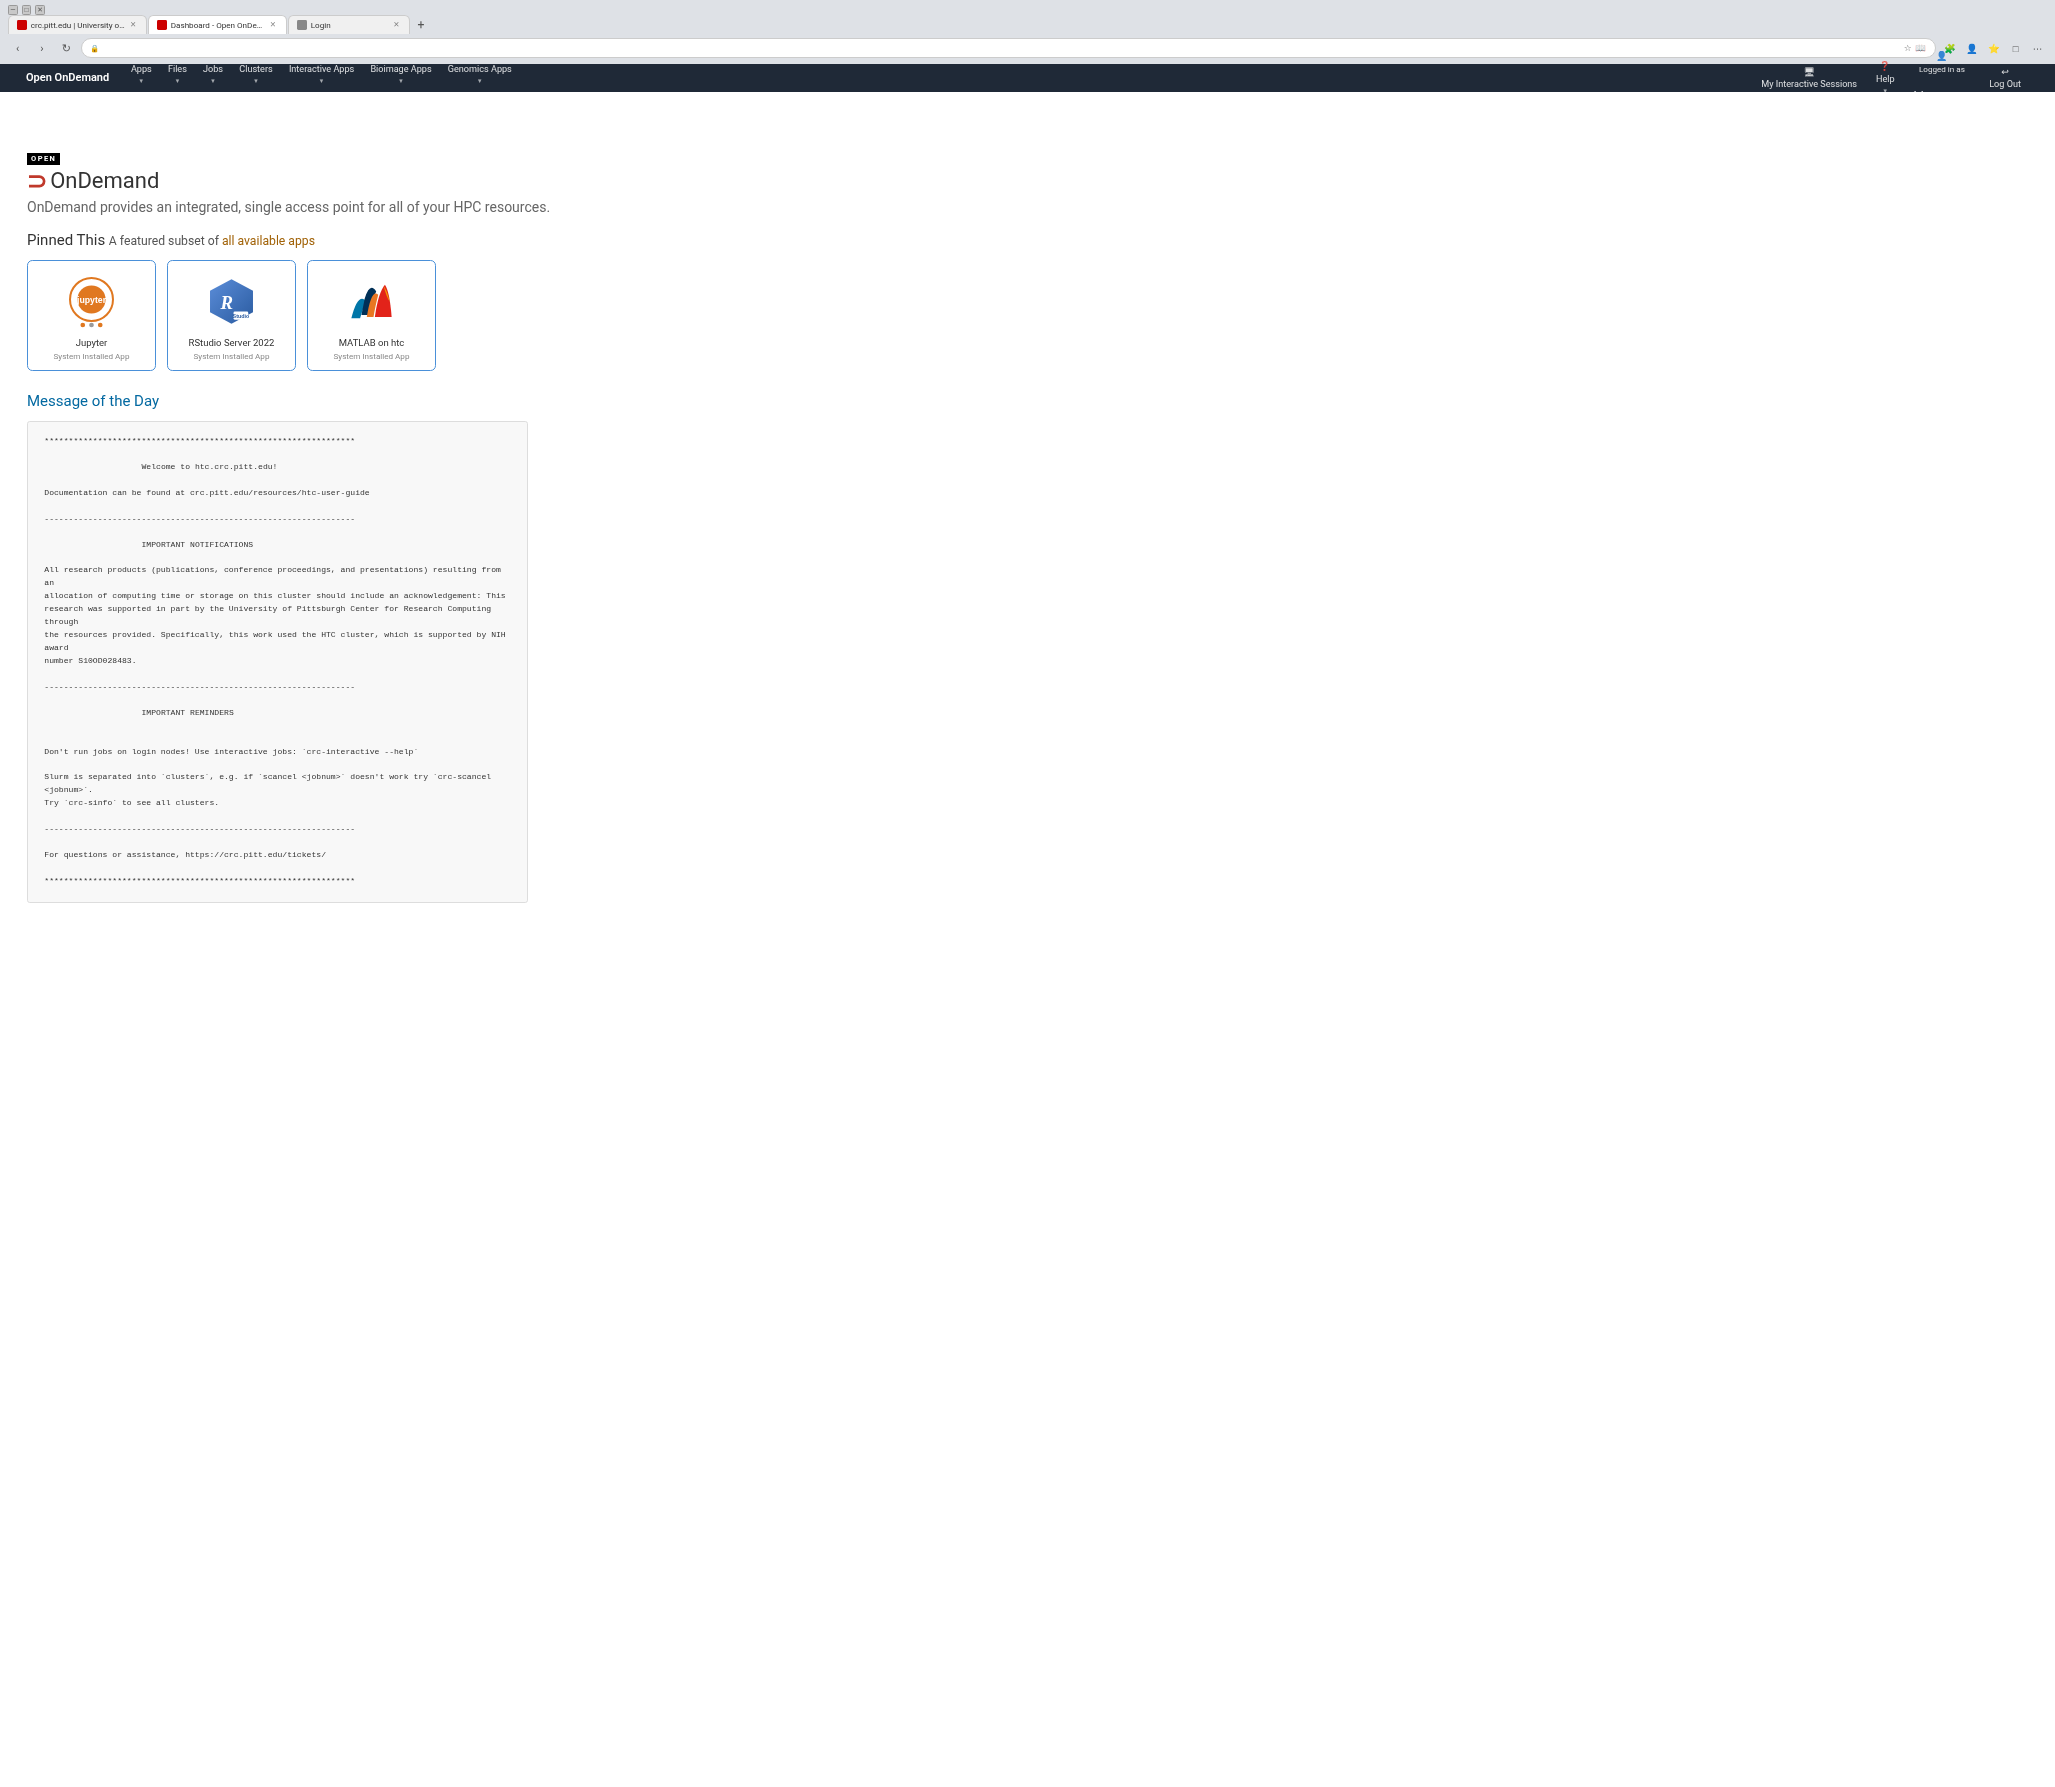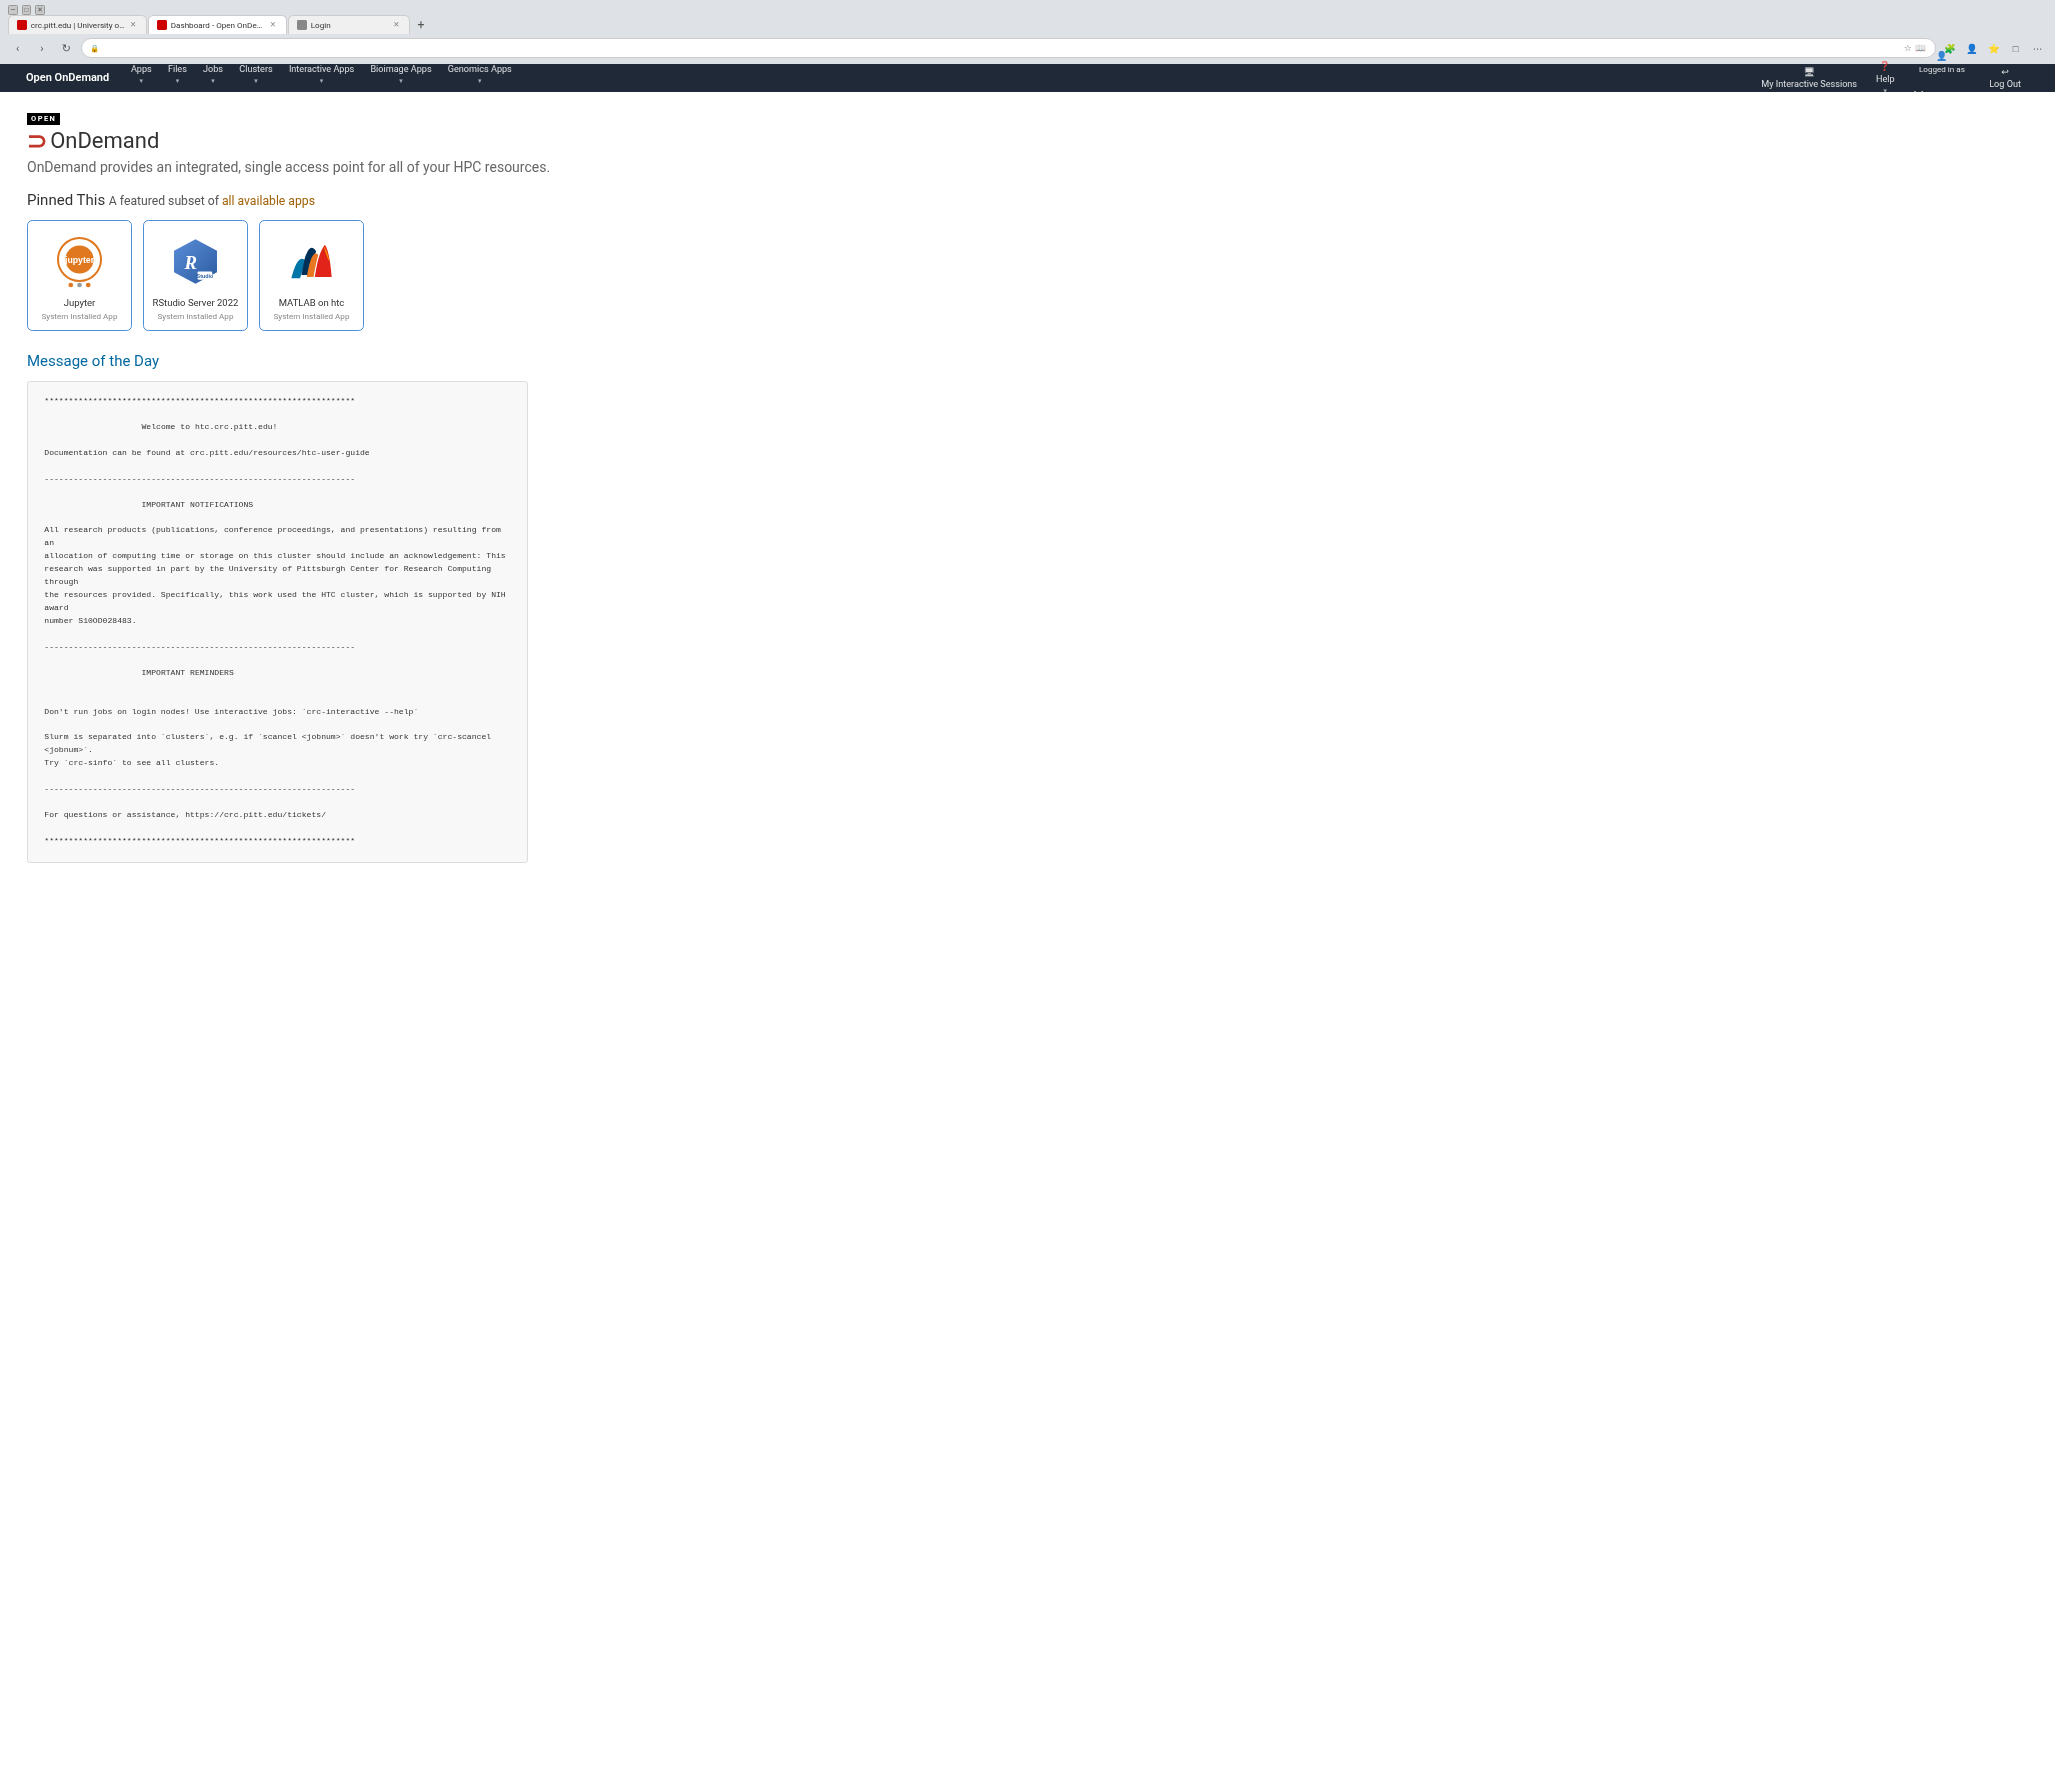--- a/index.html
+++ b/index.html
@@ -29,36 +29,36 @@
     
     .navbar { background: #1f2937; color: #fff; display: flex; align-items: center; padding: 0 26px; height: 28px; gap: 0; justify-content: flex-end; }
     .navbar-brand { font-size: 11px; font-weight: 600; color: #fff; margin-right: 13.6px; white-space: nowrap; text-decoration: none; }
     .navbar-nav { display: flex; align-items: stretch; height: 100%; gap: 0; }
     .nav-item { position: relative; display: flex; align-items: center; }
     .nav-link { color: rgba(255,255,255,0.85); padding: 0 8.1px; height: 100%; display: flex; align-items: center; gap: 2.7px; font-size: 9.1px; cursor: pointer; white-space: nowrap; text-decoration: none; flex-direction: column; }
     .nav-link .caret { font-size: 6.8px; opacity: 0.7; }
     .navbar-right { margin-left: auto; display: flex; align-items: center; gap: 2.7px; }
 
     
-    .main-content { padding: 20.3px 27px; max-width: 610px; }
+    .main-content { padding: 20.3px 27px; max-width: 610px; margin-top: 40px; }
 
     
     .ood-logo-container { margin-bottom: 11px; }
     .ood-logo-open { background: #000; color: #fff; font-size: 7.5px; font-weight: 700; letter-spacing: 1.4px; padding: 1.4px 4.1px; display: inline-block; margin-bottom: 1.4px; }
     .ood-logo-name { display: flex; align-items: center; font-size: 22px; font-weight: 400; color: #333; }
     .ood-logo-icon { color: #c0392b; font-size: 24.4px; margin-right: 2.7px; font-weight: 700; }
     .ood-tagline { color: #666; font-size: 14px; margin-top: 4.1px; }
 
     
     .section-title { font-size: 15px; font-weight: 400; color: #333; margin: 16.3px 0 11px; }
     .section-title .featured-text { font-weight: 400; color: #555; font-size: 12.2px; }
     .available-link { color: #a16207; text-decoration: none; }
 
     .pinned-apps { display: flex; gap: 11px; flex-wrap: wrap; margin-bottom: 20.3px; }
-    .app-card { width: 105px; border: 1.4px solid #4a90d9; border-radius: 5.4px; padding: 13.6px 8.1px 9.5px; display: flex; flex-direction: column; align-items: center; cursor: pointer; transition: box-shadow 0.2s; }
+    .app-card { width: 129px; border: 1.4px solid #4a90d9; border-radius: 5.4px; padding: 13.6px 8.1px 9.5px; display: flex; flex-direction: column; align-items: center; cursor: pointer; transition: box-shadow 0.2s; }
     .app-icon-container { width: 54px; height: 54px; display: flex; align-items: center; justify-content: center; margin-bottom: 8.1px; }
     .app-name { font-size: 9.5px; color: #333; text-align: center; margin-bottom: 2.7px; }
     .app-subtitle { font-size: 8.1px; color: #888; text-align: center; }
 
     
     .motd-title { font-size: 15px; font-weight: 400; color: #0369a1; margin-bottom: 11px; }
     .motd-box { background: #f8f8f8; border: 0.7px solid #ddd; border-radius: 2.7px; padding: 13.6px 16.3px; font-family: 'Courier New', Courier, monospace; font-size: 8.1px; color: #333; line-height: 1.6; white-space: pre-wrap; max-width: 501px; }
   </style>
 </head>
 <body>

